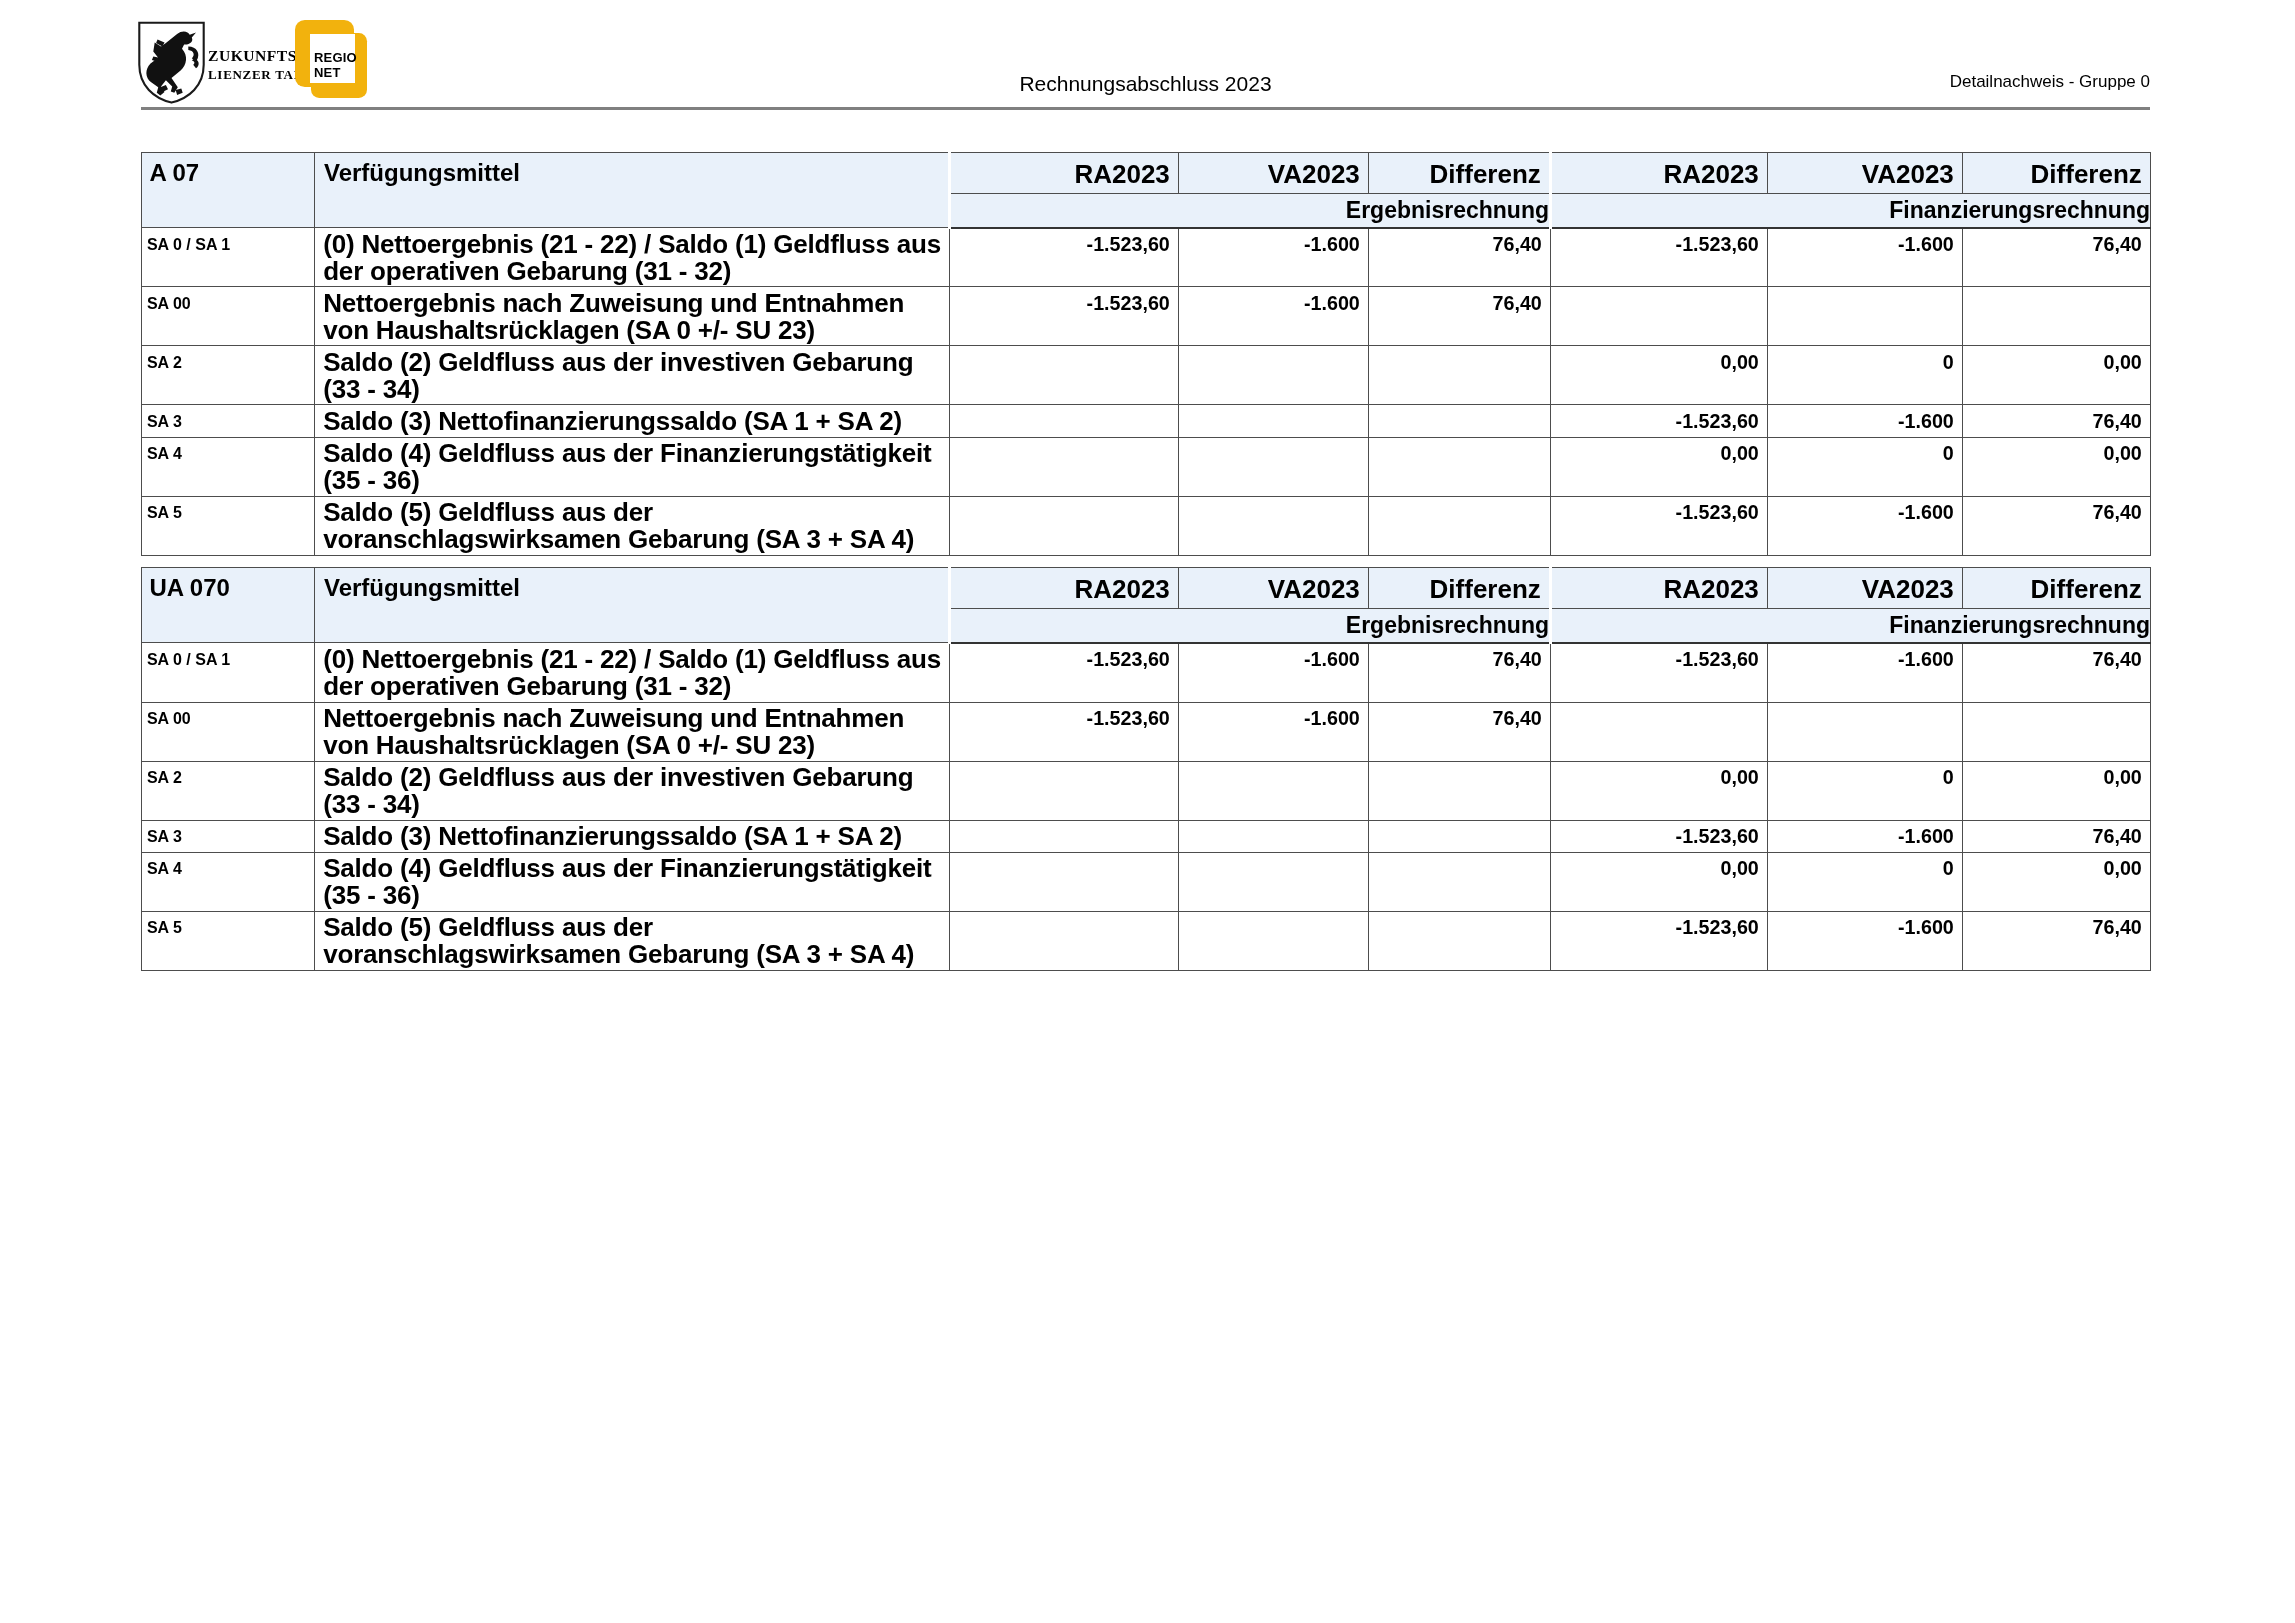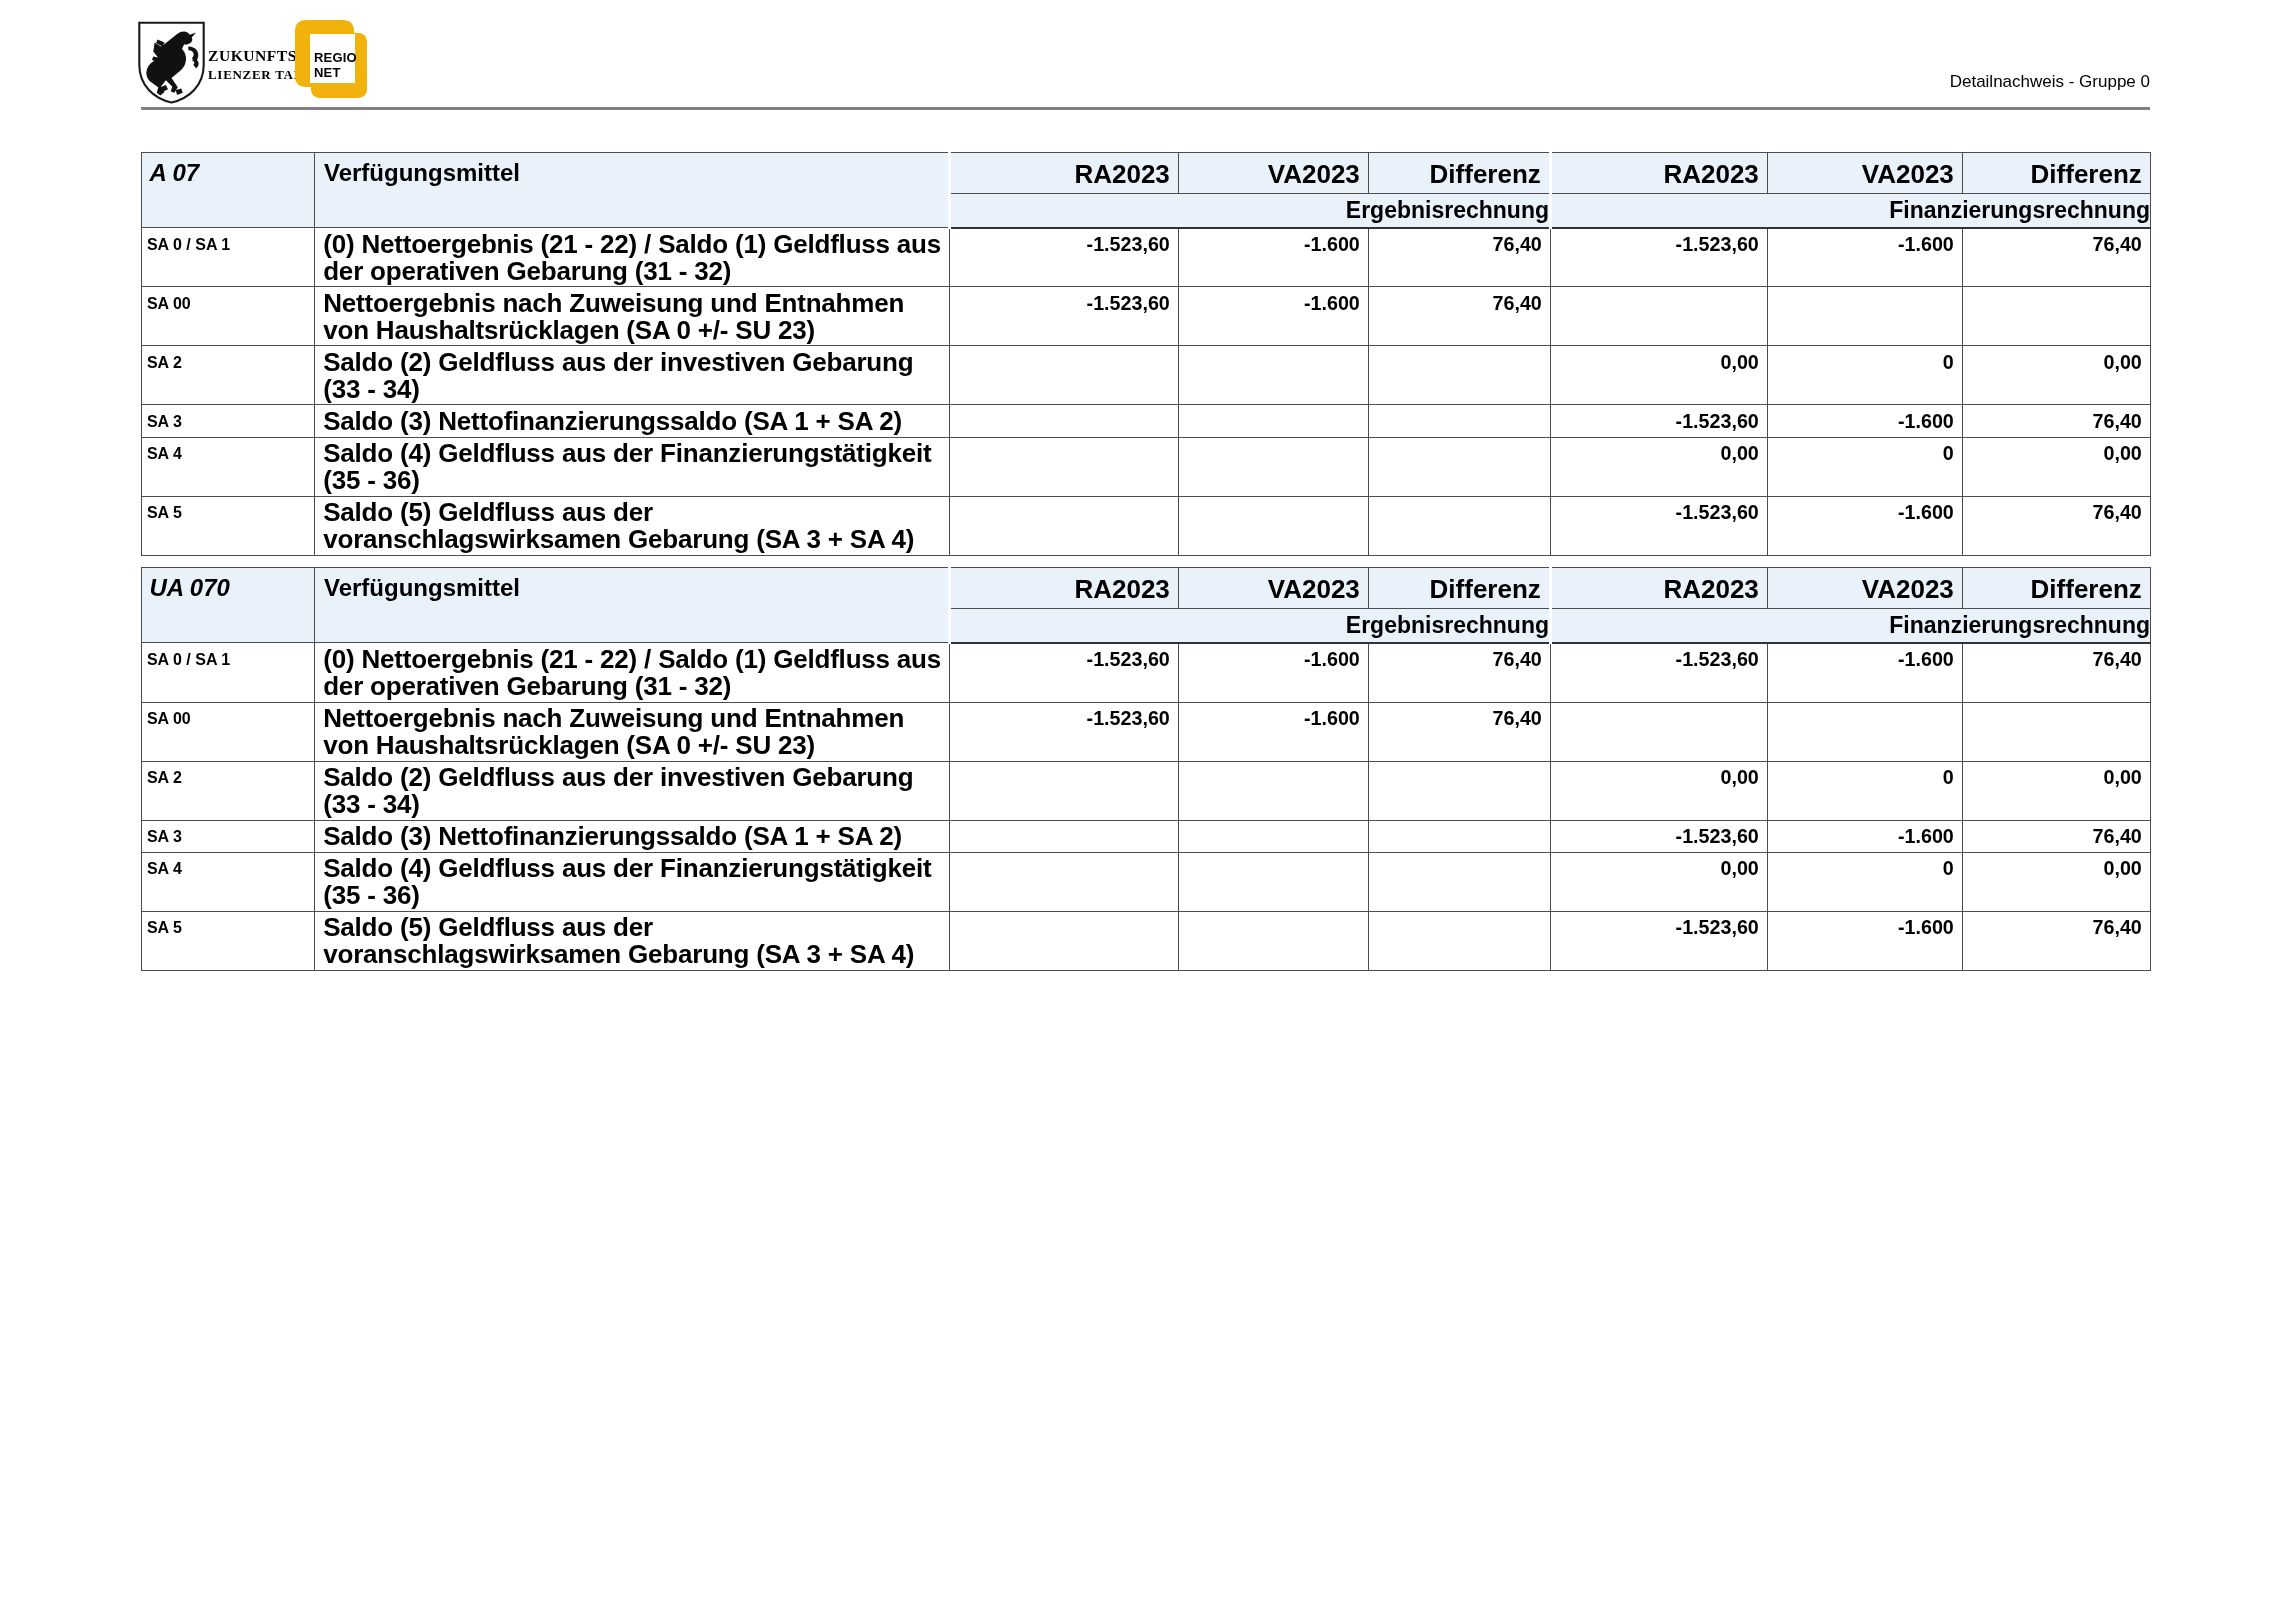--- a/index.html
+++ b/index.html
@@ -21,21 +21,21 @@
 
   .doc-title{position:absolute;top:72px;left:141px;width:2009px;text-align:center;font-size:21px;}
   .doc-section{position:absolute;top:72px;left:141px;width:2009px;text-align:right;font-size:17px;}
   .header-rule{position:absolute;top:107px;left:141px;width:2009px;height:3.3px;background:#808080;}
 
   
   main{position:absolute;top:152px;left:141px;width:2009px;}
   table.fin-table{border-collapse:collapse;table-layout:fixed;width:2009px;margin:0 0 11.5px 0;border:1.6px solid #333;font-weight:700;}
   .fin-table th,.fin-table td{border:0.8px solid #4d4d4d;border-top-width:1.6px;border-bottom-width:1.6px;vertical-align:top;overflow:hidden;}
   .fin-table thead th{background:#e9f1fa;}
-  .code-h{text-align:left;font-size:24px;padding:5.7px 7.4px 0 7.4px;font-style:italic;}
+  .code-h{text-align:left;font-size:24px;padding:5.7px 7.4px 0 7.4px;}
   .title-h{text-align:left;font-size:24px;padding:5.7px 9px 0 9px;margin-left:40px;}
   .hr1 .num-h{text-align:right;font-size:26px;padding:5.7px 8.2px 3.3px 3.3px;height:28px;}
   .hr2 .grp{height:29.5px;text-align:right;font-size:23px;padding:1.6px 0;border-bottom:2.5px solid #333;vertical-align:middle;}
   .gapL{border-left:3.3px solid #fff !important;}
   .fin-table tbody th.rcode{text-align:left;font-size:16px;padding:2.5px 3.3px 1.6px 4.9px;line-height:27px;font-weight:700;}
   .fin-table tbody td.lbl{text-align:left;font-size:26px;padding:2.5px 6.6px 1.6px 8.2px;line-height:27px;letter-spacing:-0.2px;}
   .fin-table tbody td.num{text-align:right;font-size:19.7px;padding:2.5px 8.2px 1.6px 3.3px;line-height:27px;}
   .fin-table tbody tr{height:31px;}
 
   .page-footer{position:absolute;top:1552px;left:141px;width:2009px;text-align:center;font-size:21px;}
@@ -68,20 +68,21 @@
   <div class="regionet">
     <div class="rn-back"></div>
     <div class="rn-front"></div>
     <div class="rn-white"></div>
     <div class="rn-text">
       <div>REGIO</div>
       <div>NET</div>
     </div>
   </div>
 
+  <div class="doc-title">Rechnungsabschluss 2023</div>
   <div class="doc-section">Detailnachweis - Gruppe 0</div>
   <div class="header-rule"></div>
 
   <main id="tables-container">
   <table class="fin-table">
     <colgroup>
       <col style="width:173px">
           <col style="width:635px">
           <col style="width:229px">
           <col style="width:190px">

